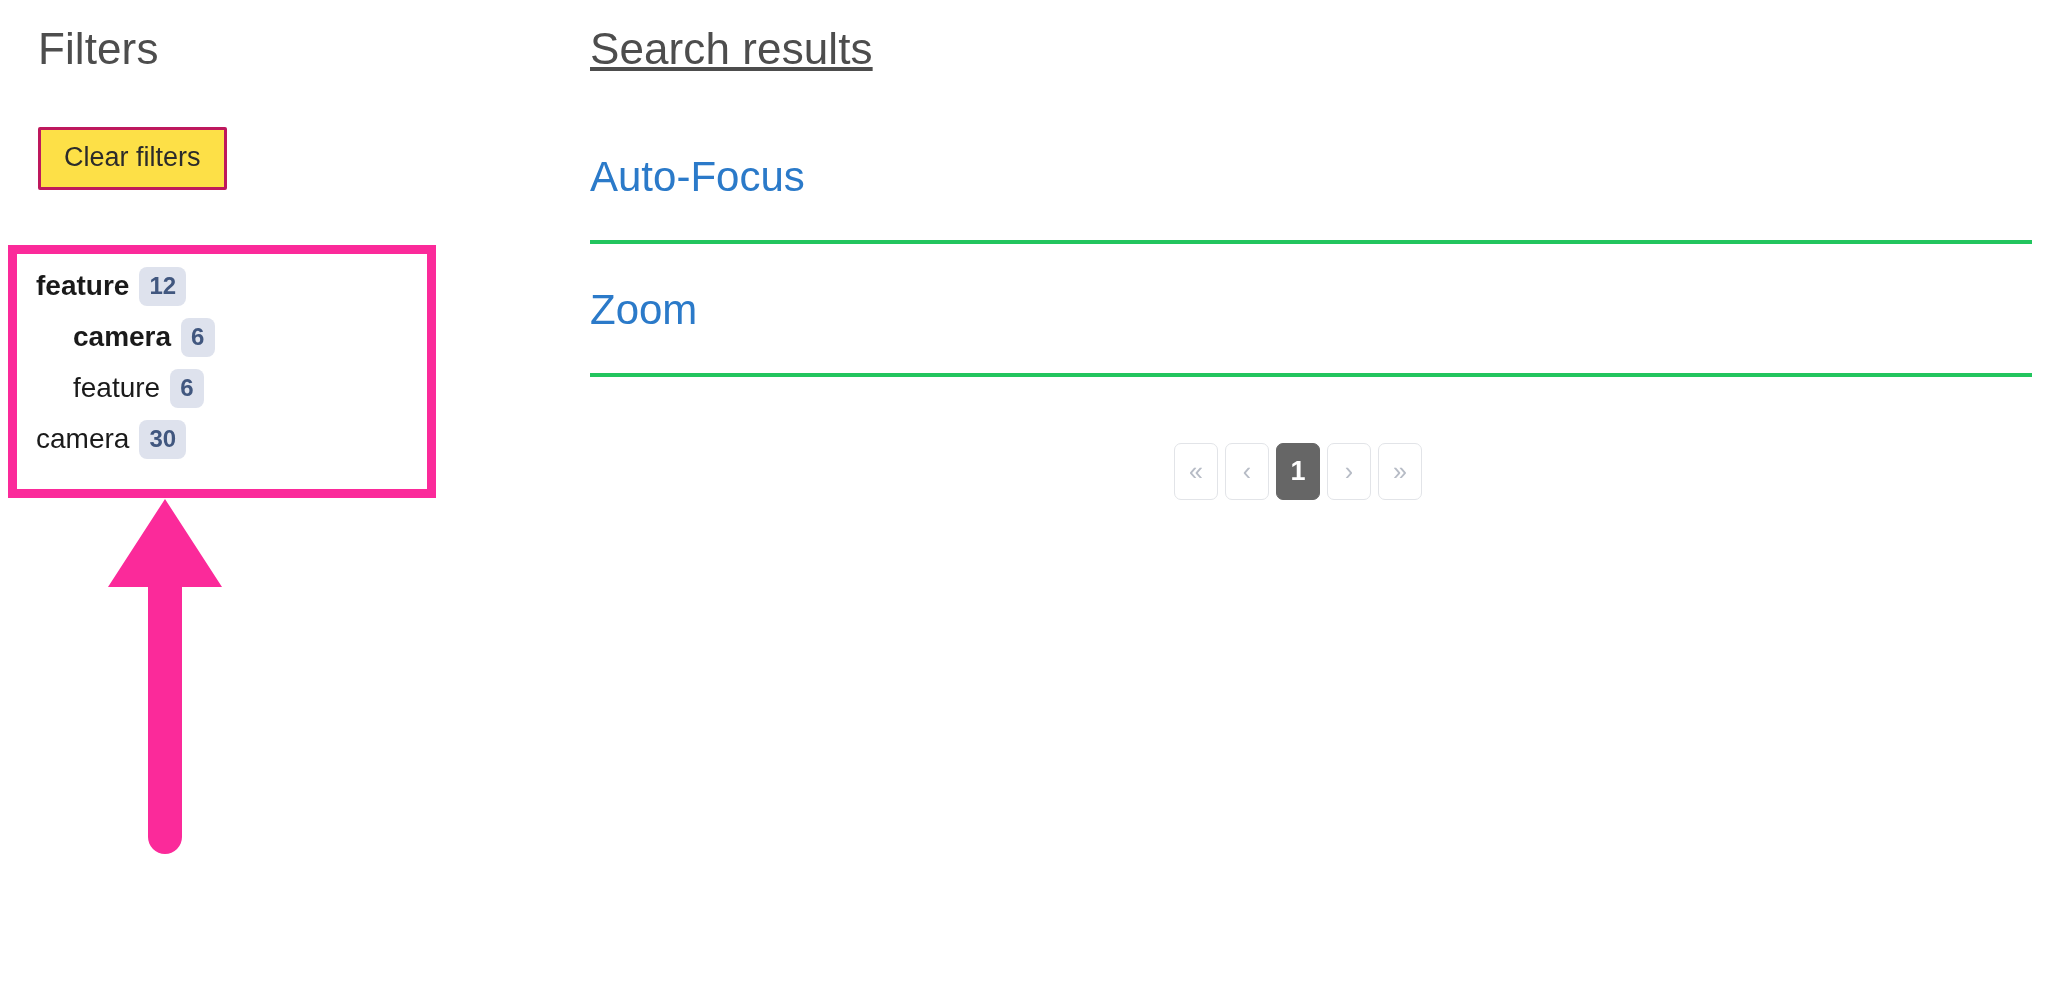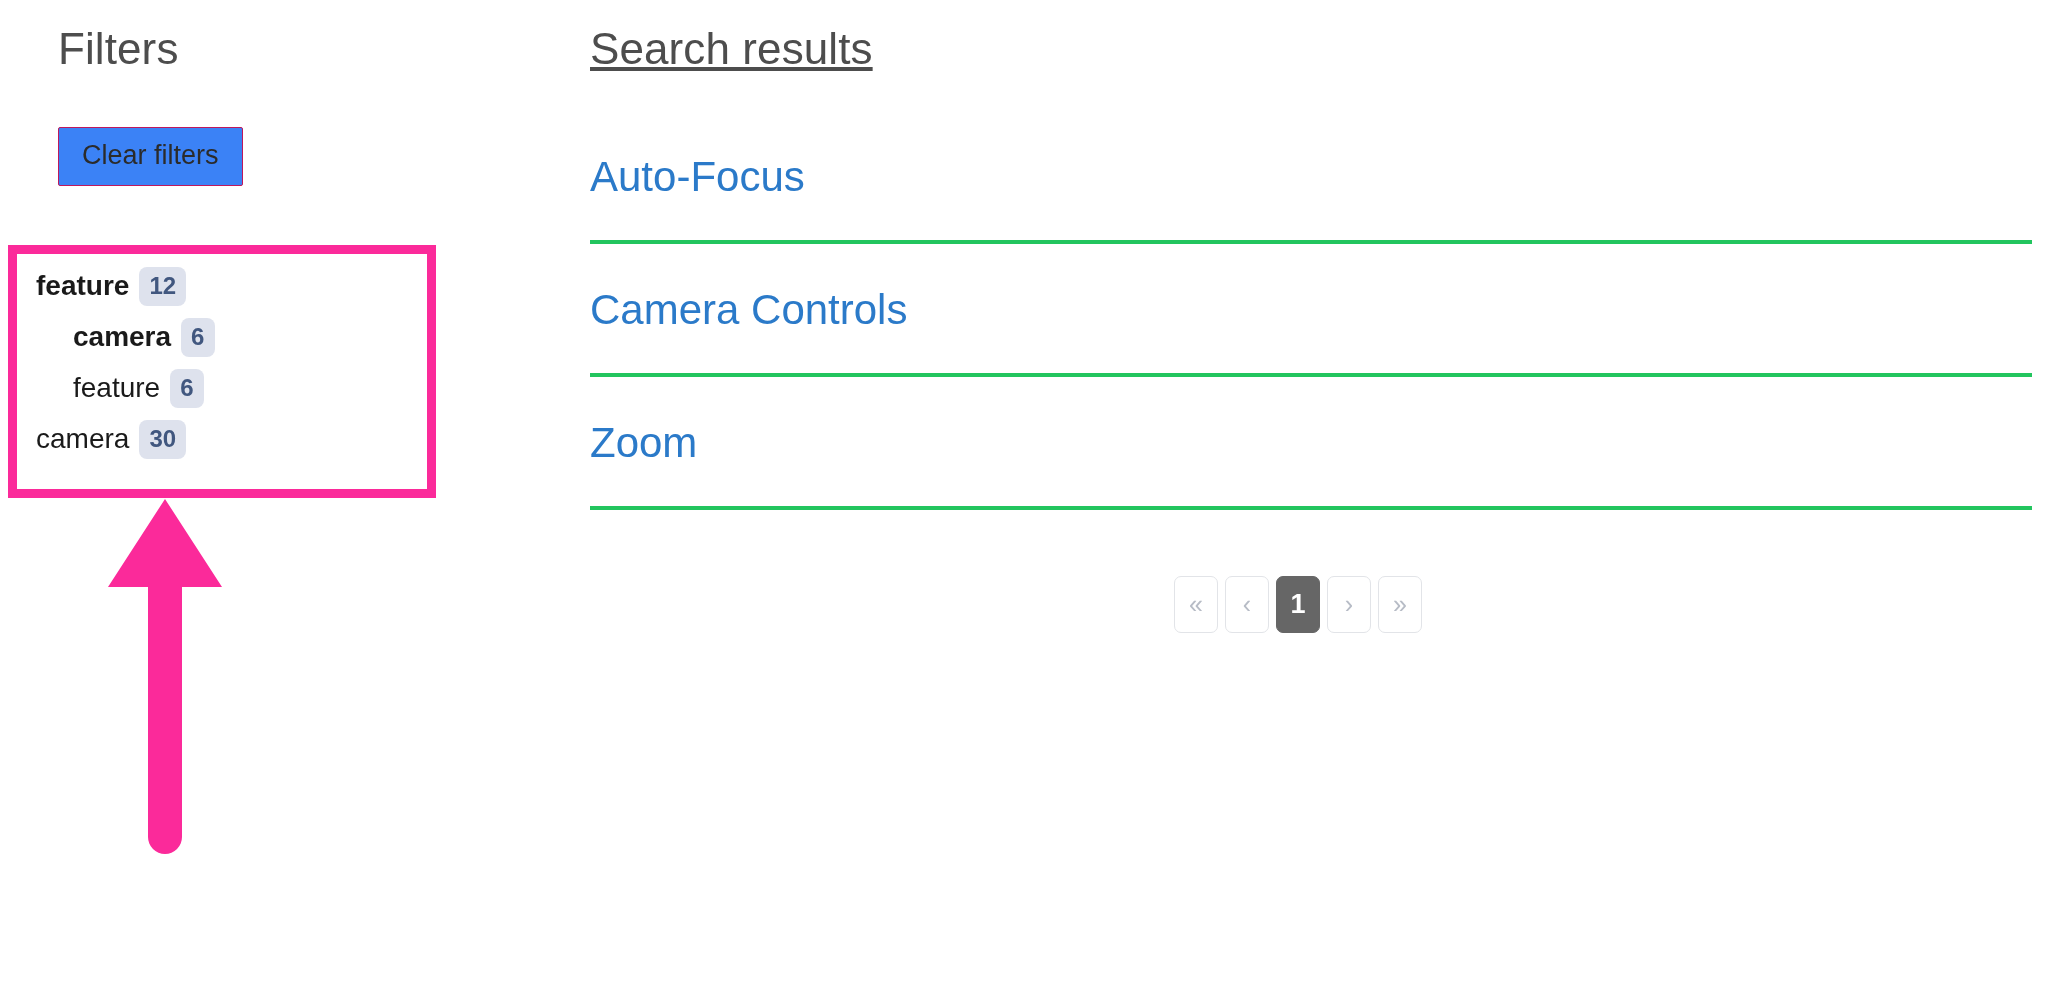--- a/index.html
+++ b/index.html
@@ -23,41 +23,41 @@
     height: 992px;
     display: flex;
     box-sizing: border-box;
   }
 
   
   .filters-col {
     width: 590px;
     flex: 0 0 590px;
     box-sizing: border-box;
-    padding: 24px 0 0 58px;
+    padding: 24px 0 0 38px;
     position: relative;
   }
 
   .filters-title {
     font-size: 44px;
     font-weight: 400;
     color: #4d4d4d;
     line-height: 1.15;
     margin: 0;
     letter-spacing: 0.1px;
   }
 
   .clear-filters-btn {
     margin-top: 52px;
     display: inline-block;
     box-sizing: border-box;
     padding: 13px 23px 15px 23px;
-    border: 1px solid #be185d;
+    border: 3px solid #be185d;
     border-radius: 2px;
-    background: #3b82f6;
+    background: #fde047;
     color: #2b2b2b;
     font-family: "Liberation Sans", sans-serif;
     font-size: 27px;
     font-weight: 400;
     line-height: 1.1;
     cursor: pointer;
   }
 
   
   .facet-highlight {
@@ -248,21 +248,20 @@
     </div>
 
   </aside>
 
   <main class="results-col">
 
     <h1 class="results-title">Search results</h1>
 
     <div class="results-list" id="results-list">
         <div class="result-item"><a class="result-link" href="#">Auto-Focus</a></div>
-        <div class="result-item"><a class="result-link" href="#">Camera Controls</a></div>
         <div class="result-item"><a class="result-link" href="#">Zoom</a></div>
       </div>
 
     <div class="pagination-wrap">
       <nav class="pagination">
         <button class="page-btn">«</button>
         <button class="page-btn">‹</button>
         <button class="page-btn active">1</button>
         <button class="page-btn">›</button>
         <button class="page-btn">»</button>

